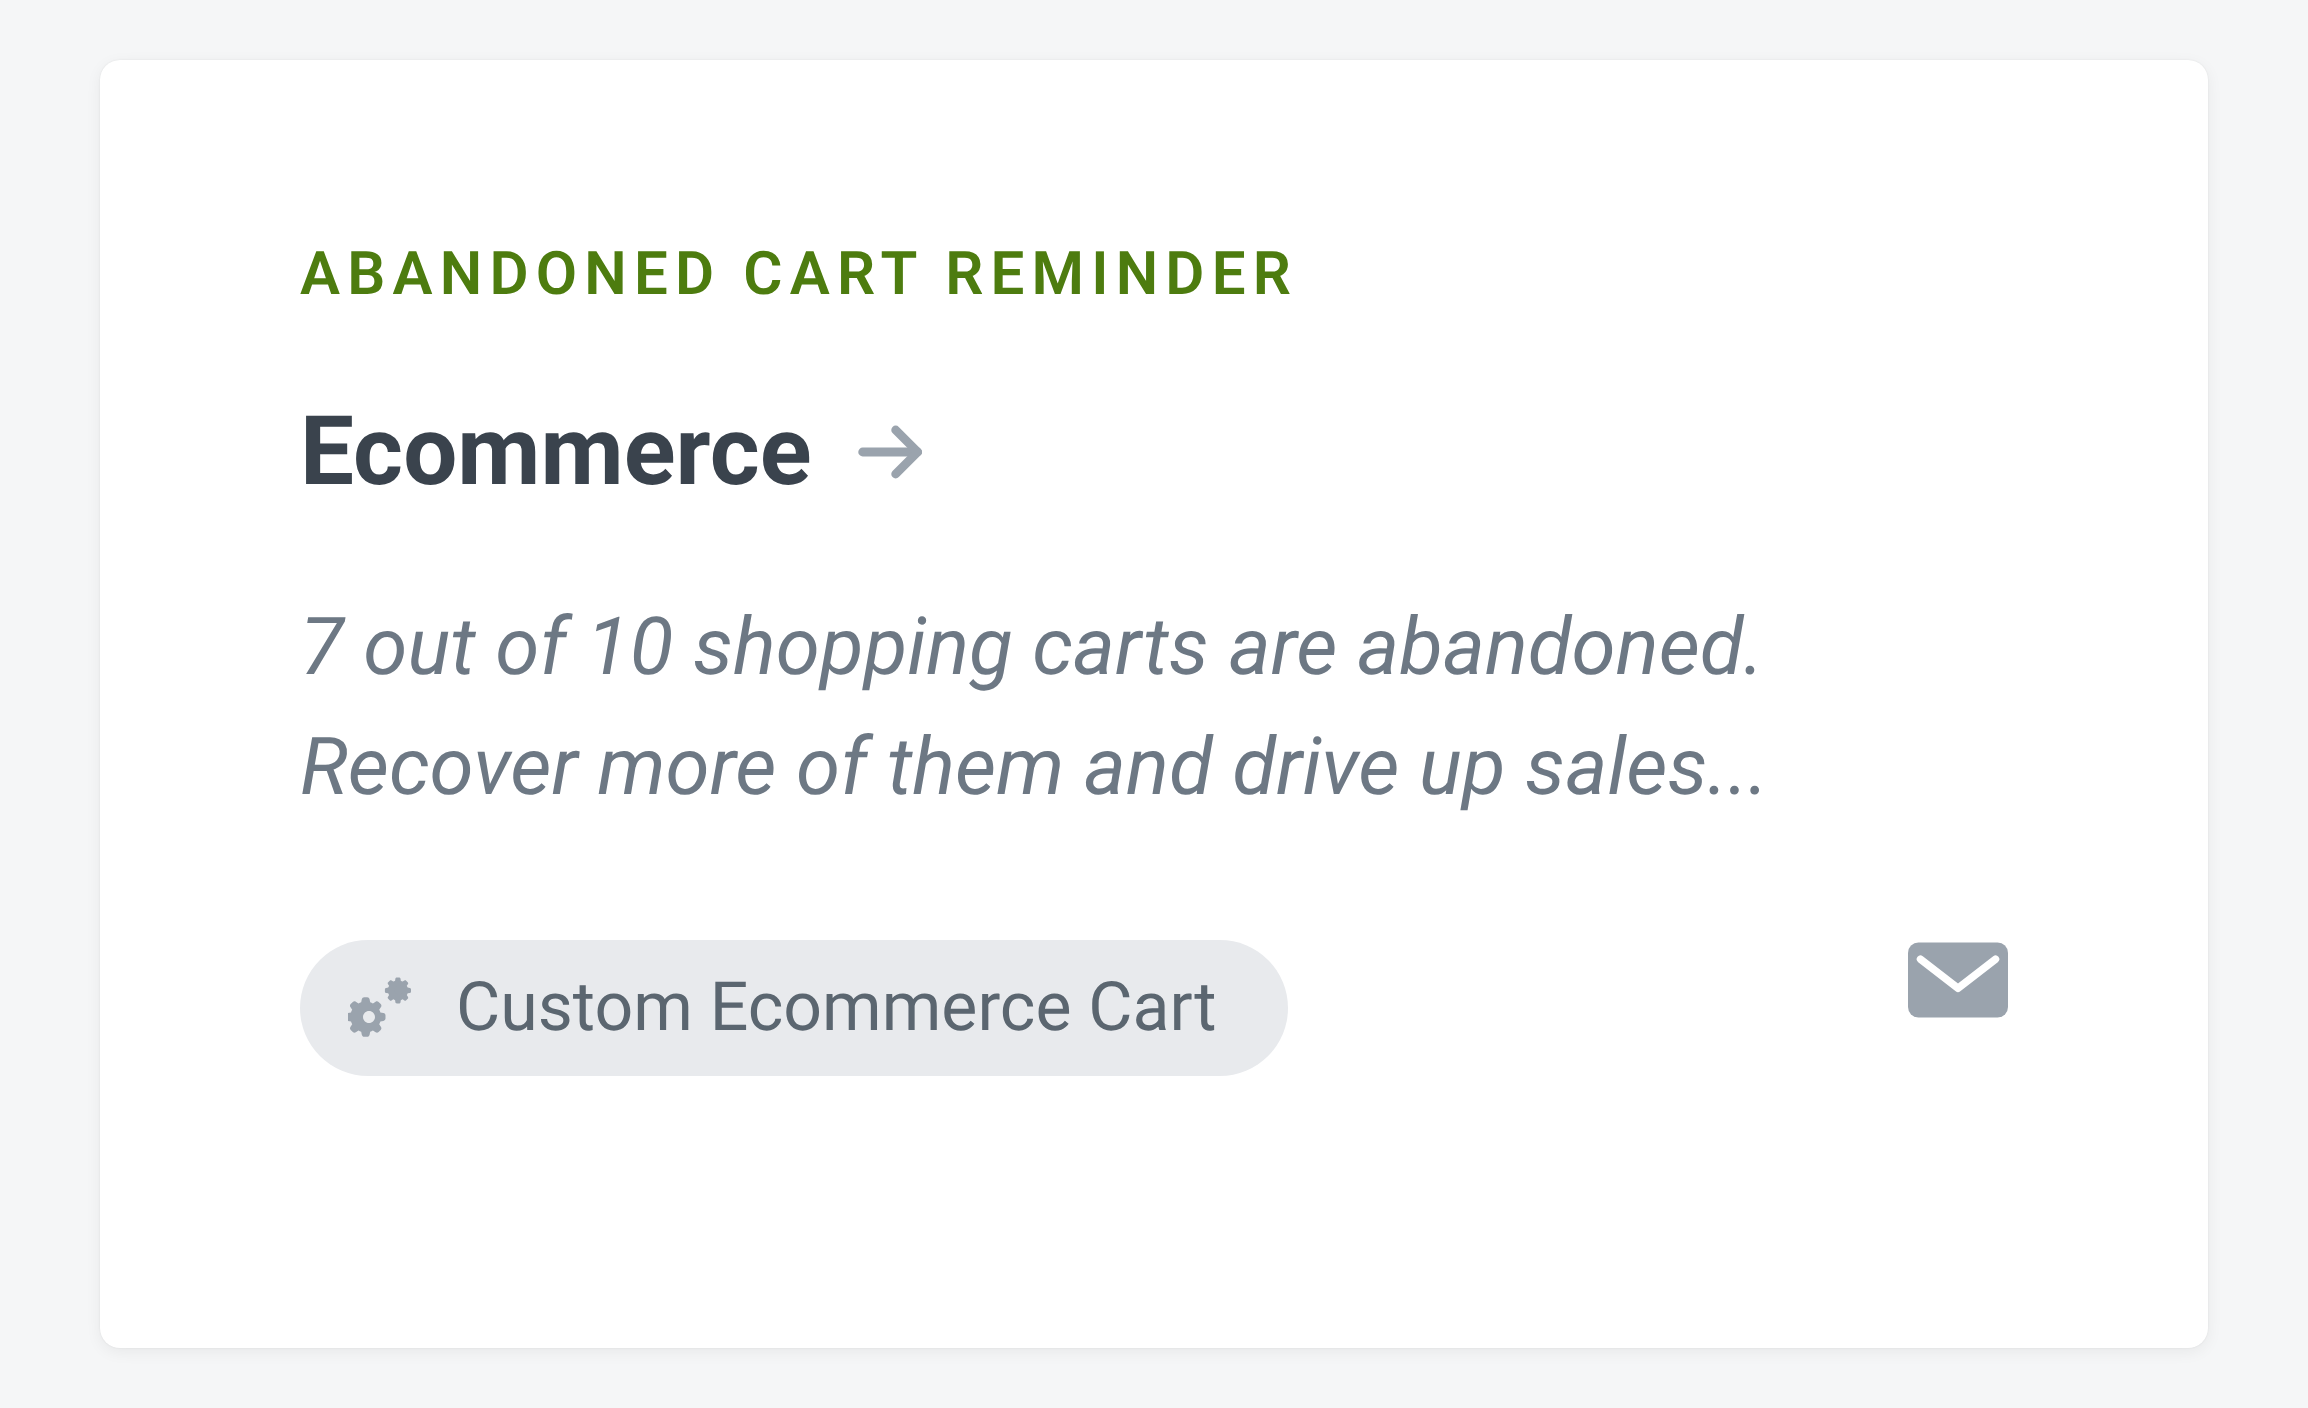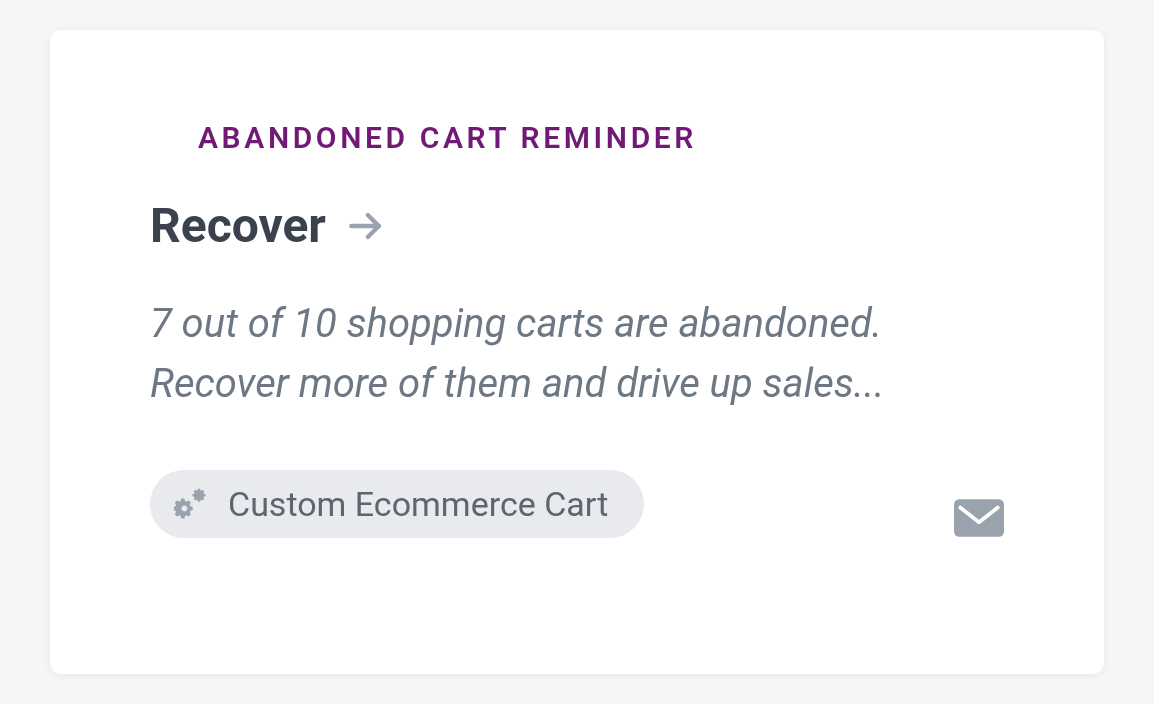--- a/index.html
+++ b/index.html
@@ -22,23 +22,22 @@
       width: 100%;
       height: 100%;
       display: flex;
       flex-direction: column;
     }
     .eyebrow {
       font-size: 30px;
       font-weight: 600;
       letter-spacing: 0.12em;
       text-transform: uppercase;
-      color: #701a75;
+      color: #4d7c0f;
       margin-bottom: 42px;
-      margin-left: 48px;
     }
     .title-row {
       display: flex;
       align-items: center;
       gap: 18px;
       margin-bottom: 40px;
       cursor: pointer;
     }
     .title {
       font-size: 48px;
@@ -53,21 +52,21 @@
     .description {
       font-size: 40px;
       line-height: 1.5;
       color: #6d7884;
       font-weight: 400;
       margin-bottom: 56px;
       font-style: italic;
     }
     .footer-row {
       display: flex;
-      align-items: flex-end;
+      align-items: flex-start;
       justify-content: space-between;
     }
     .tag {
       display: inline-flex;
       align-items: center;
       gap: 18px;
       background: #e8eaed;
       border-radius: 999px;
       padding: 14px 36px 14px 24px;
     }
@@ -90,21 +89,21 @@
       display: block;
     }
   </style>
 </head>
 <body>
 
 <div class="card">
   <div class="eyebrow">ABANDONED CART REMINDER</div>
 
   <div class="title-row">
-    <span class="title">Recover</span>
+    <span class="title">Ecommerce</span>
     <span class="arrow-icon">
       <svg viewBox="0 0 24 24" fill="none" stroke="#9aa3ad" stroke-width="2.4" stroke-linecap="round" stroke-linejoin="round">
         <line x1="4" y1="12" x2="19" y2="12"></line>
         <polyline points="13 6 19 12 13 18"></polyline>
       </svg>
     </span>
   </div>
 
   <div class="description">7 out of 10 shopping carts are abandoned. Recover more of them and drive up sales...</div>
 

